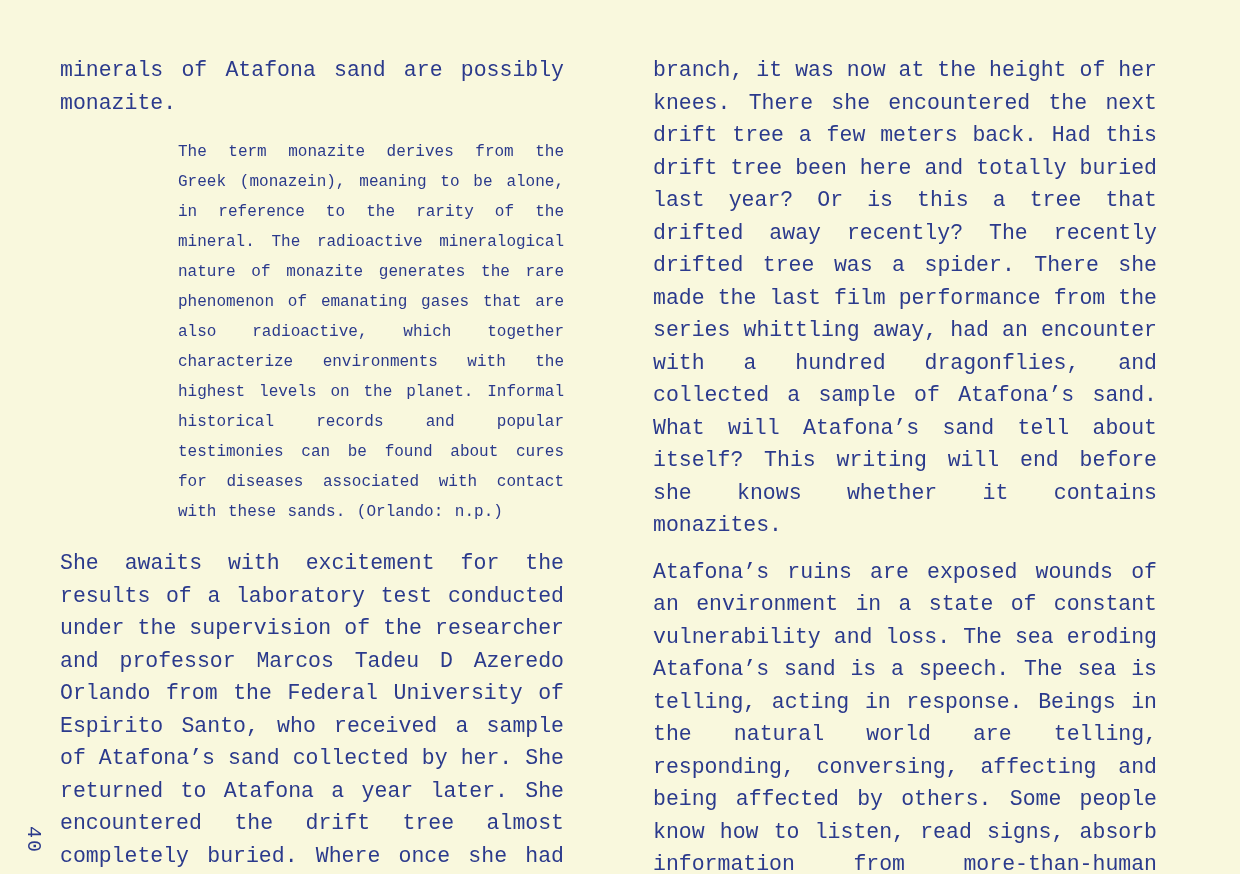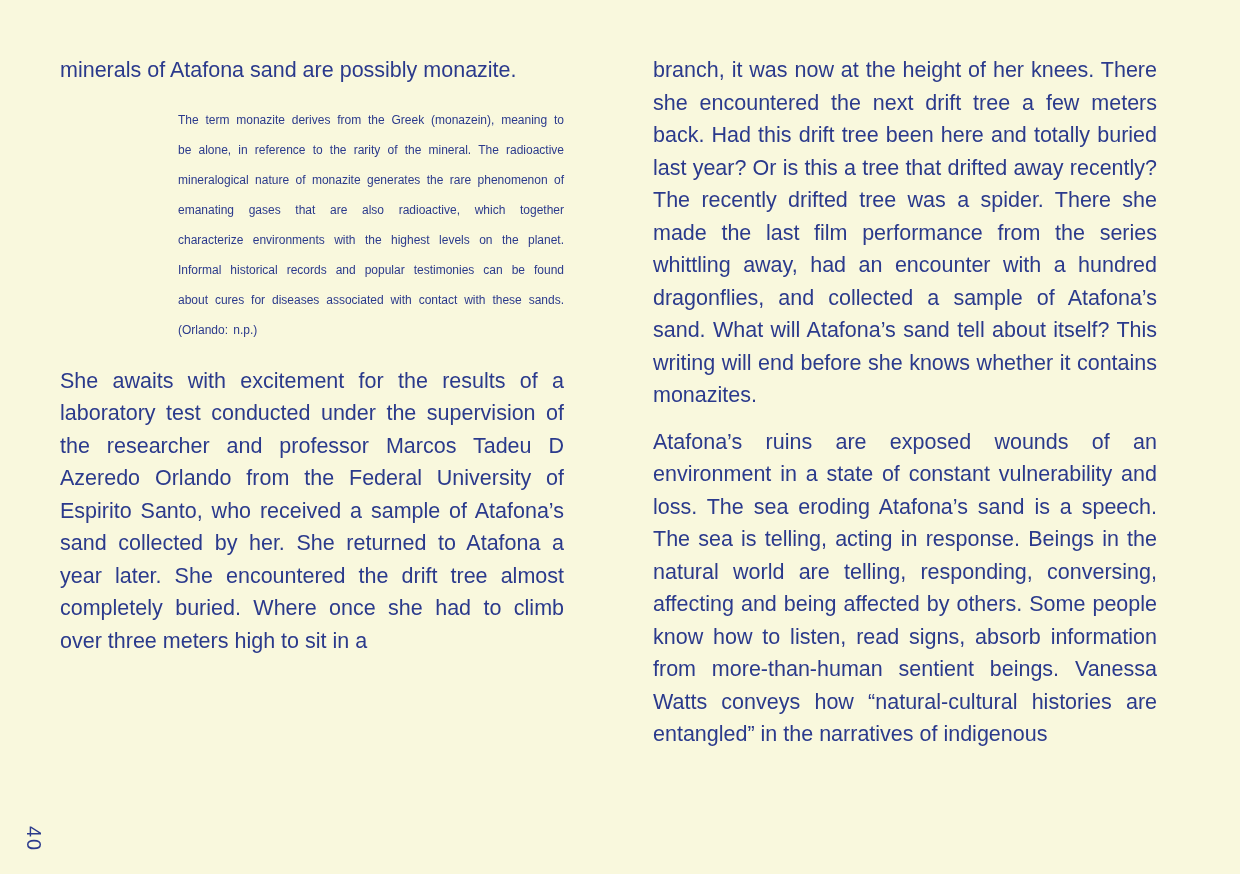--- a/index.html
+++ b/index.html
@@ -9,42 +9,42 @@
   html, body {
     margin: 0;
     padding: 0;
   }
   .spread {
     position: relative;
     width: 1240px;
     height: 874px;
     background: var(--bg);
     color: var(--ink);
-    font-family: Liberation Sans, sans-serif;
+    font-family: Liberation Mono, monospace;
     overflow: hidden;
   }
   .column {
     position: absolute;
     top: 54px;
     width: 504px;
     text-align: justify;
     font-size: 21.5px;
     line-height: 32.5px;
   }
   .column-left  { left: 60px; }
   .column-right { left: 653px; }
   .para {
     margin: 0 0 14px 0;
   }
   .para-intro {
     margin: 0 0 14px 0;
   }
   .blockquote {
     margin: 18px 0 20px 118px;
-    font-size: 12px;
+    font-size: 16px;
     line-height: 30px;
     text-align: justify;
     word-spacing: 2px;
   }
   .page-number {
     position: absolute;
     left: 22px;
     top: 826px;
     writing-mode: vertical-rl;
     font-size: 20px;

